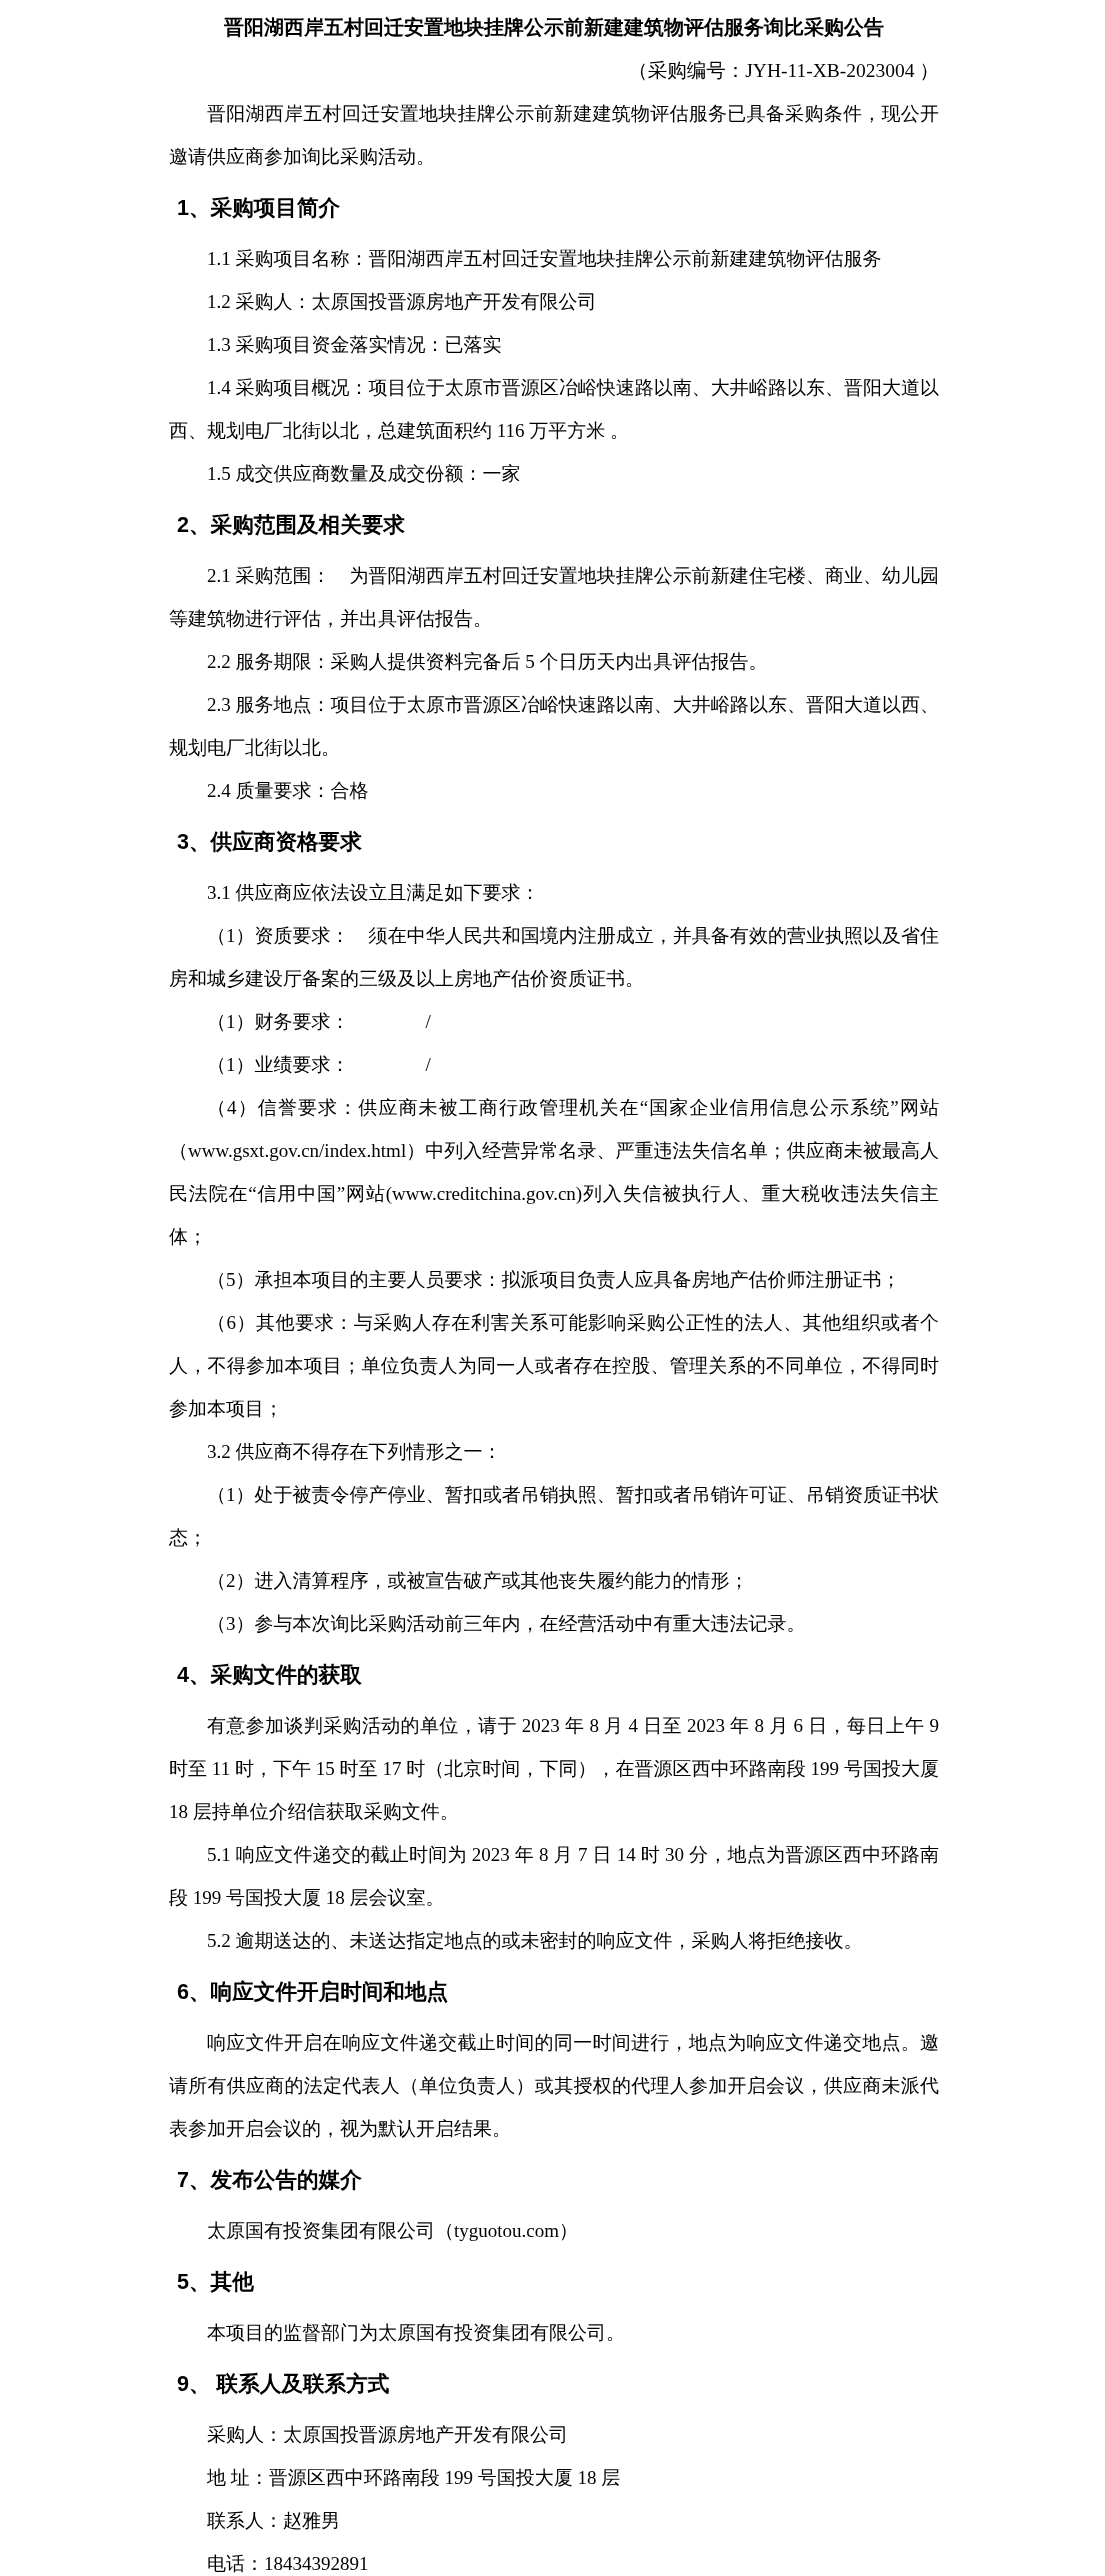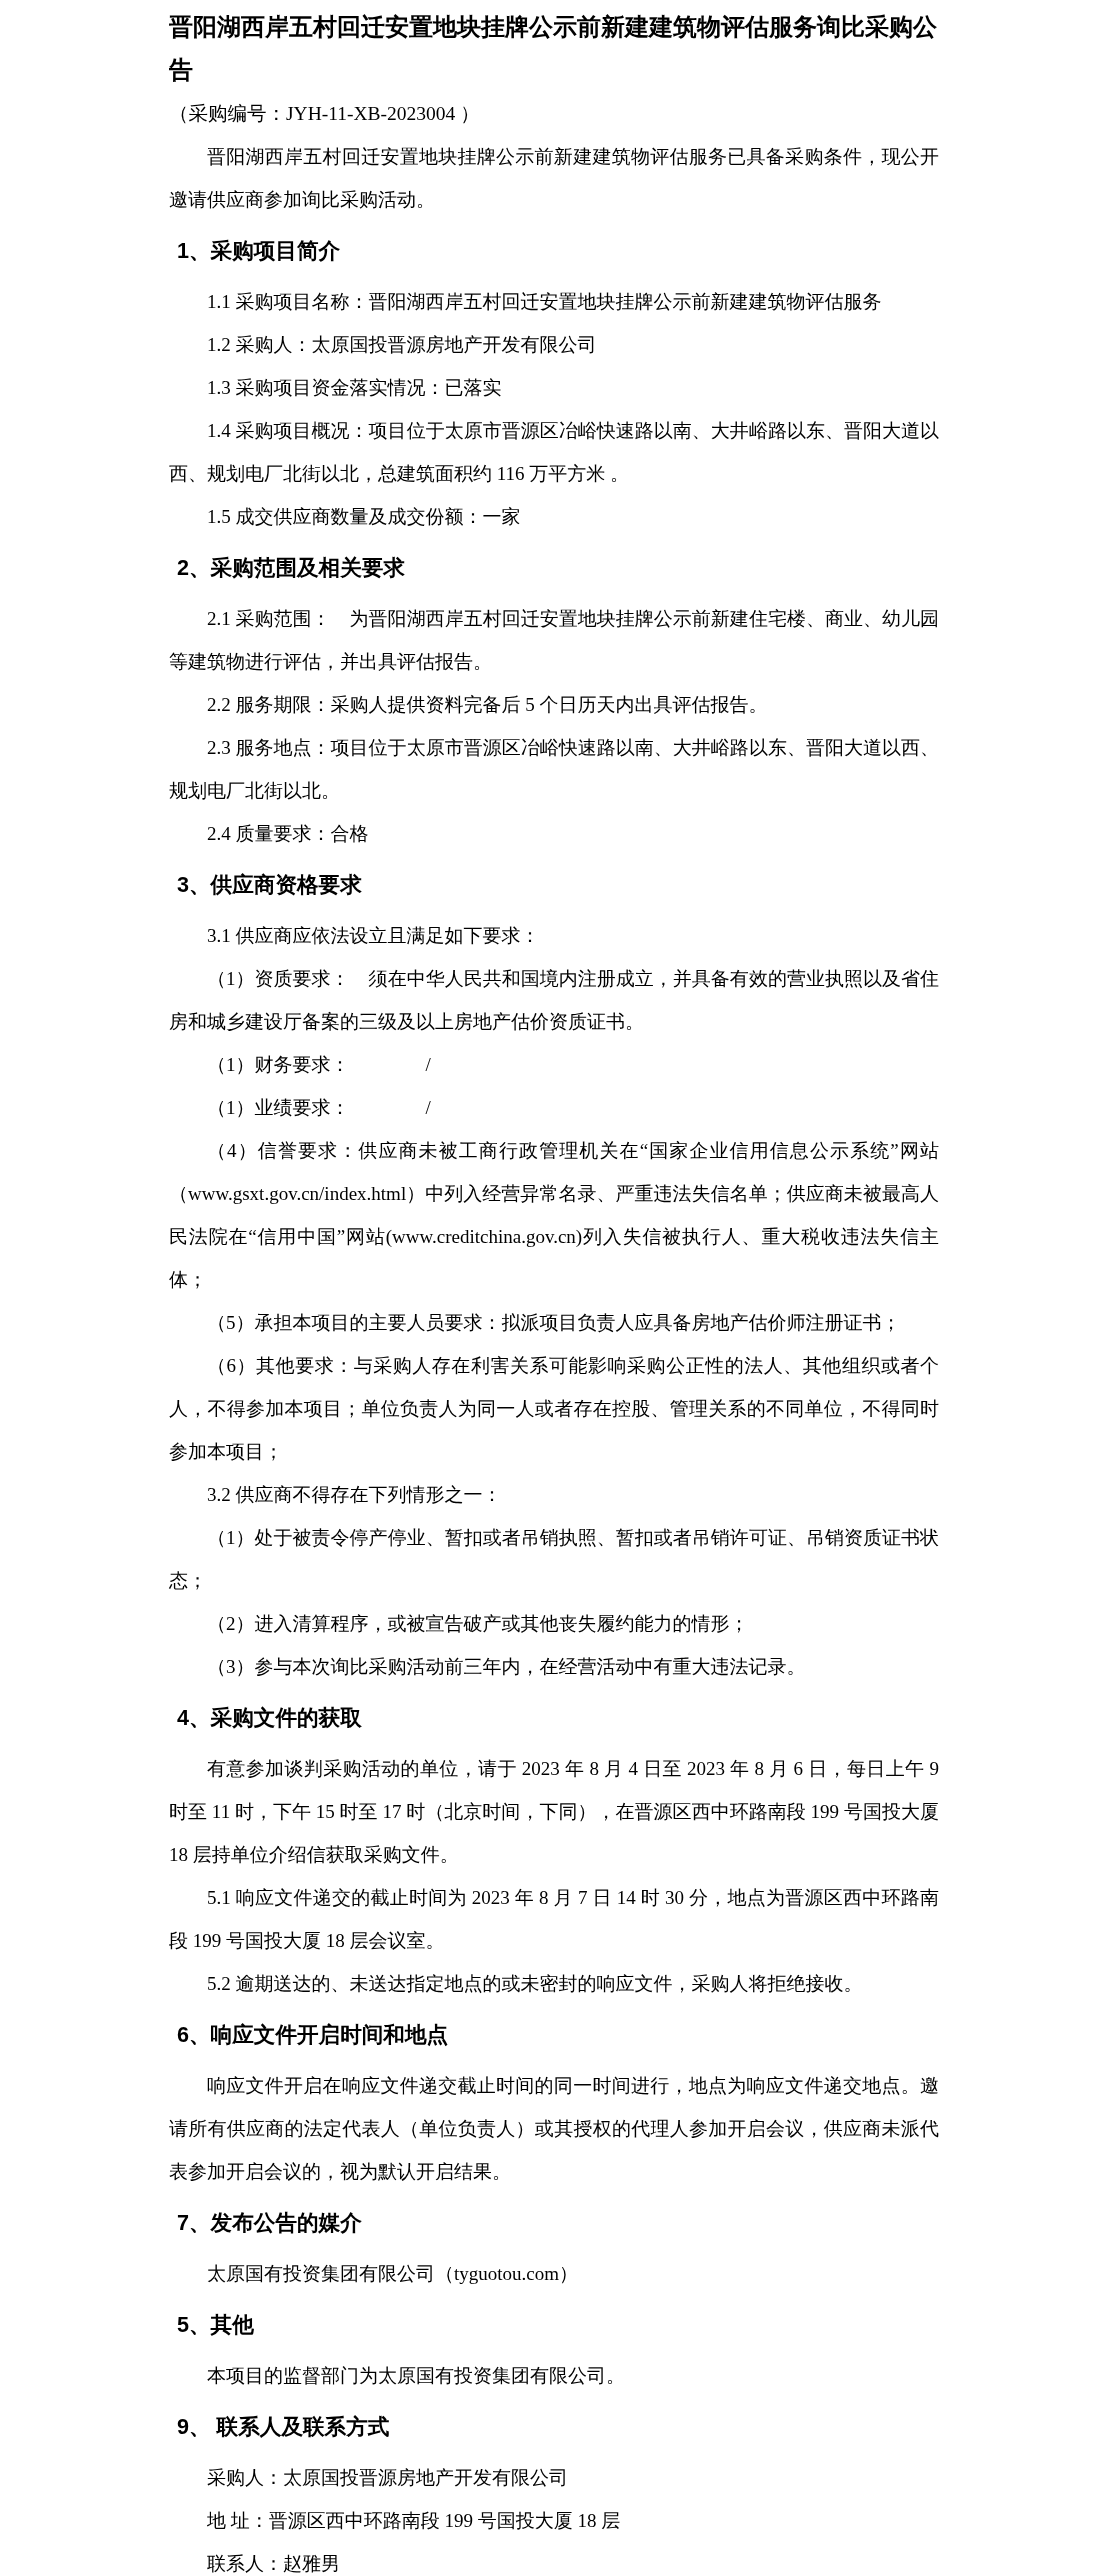--- a/index.html
+++ b/index.html
@@ -18,27 +18,28 @@
     width: 1105px;
     min-height: 2576px;
     padding: 5.6px 166px 7px 169px;
     font-family: "Liberation Serif", "DejaVu Serif", serif;
     font-size: 19px;
     line-height: 43px;
     color: #000000;
     background: #ffffff;
   }
   .doc-title {
+    text-align: center;
     font-weight: 700;
-    font-size: 24px;
+    font-size: 20px;
     line-height: 43px;
     text-indent: 0;
   }
   .doc-subtitle {
-    text-align: left;
+    text-align: right;
     font-weight: 400;
     font-size: 19.5px;
     line-height: 43px;
     text-indent: 0;
   }
   p.para {
     margin: 0;
     text-indent: 2em;
     text-align: justify;
     line-height: 43px;

